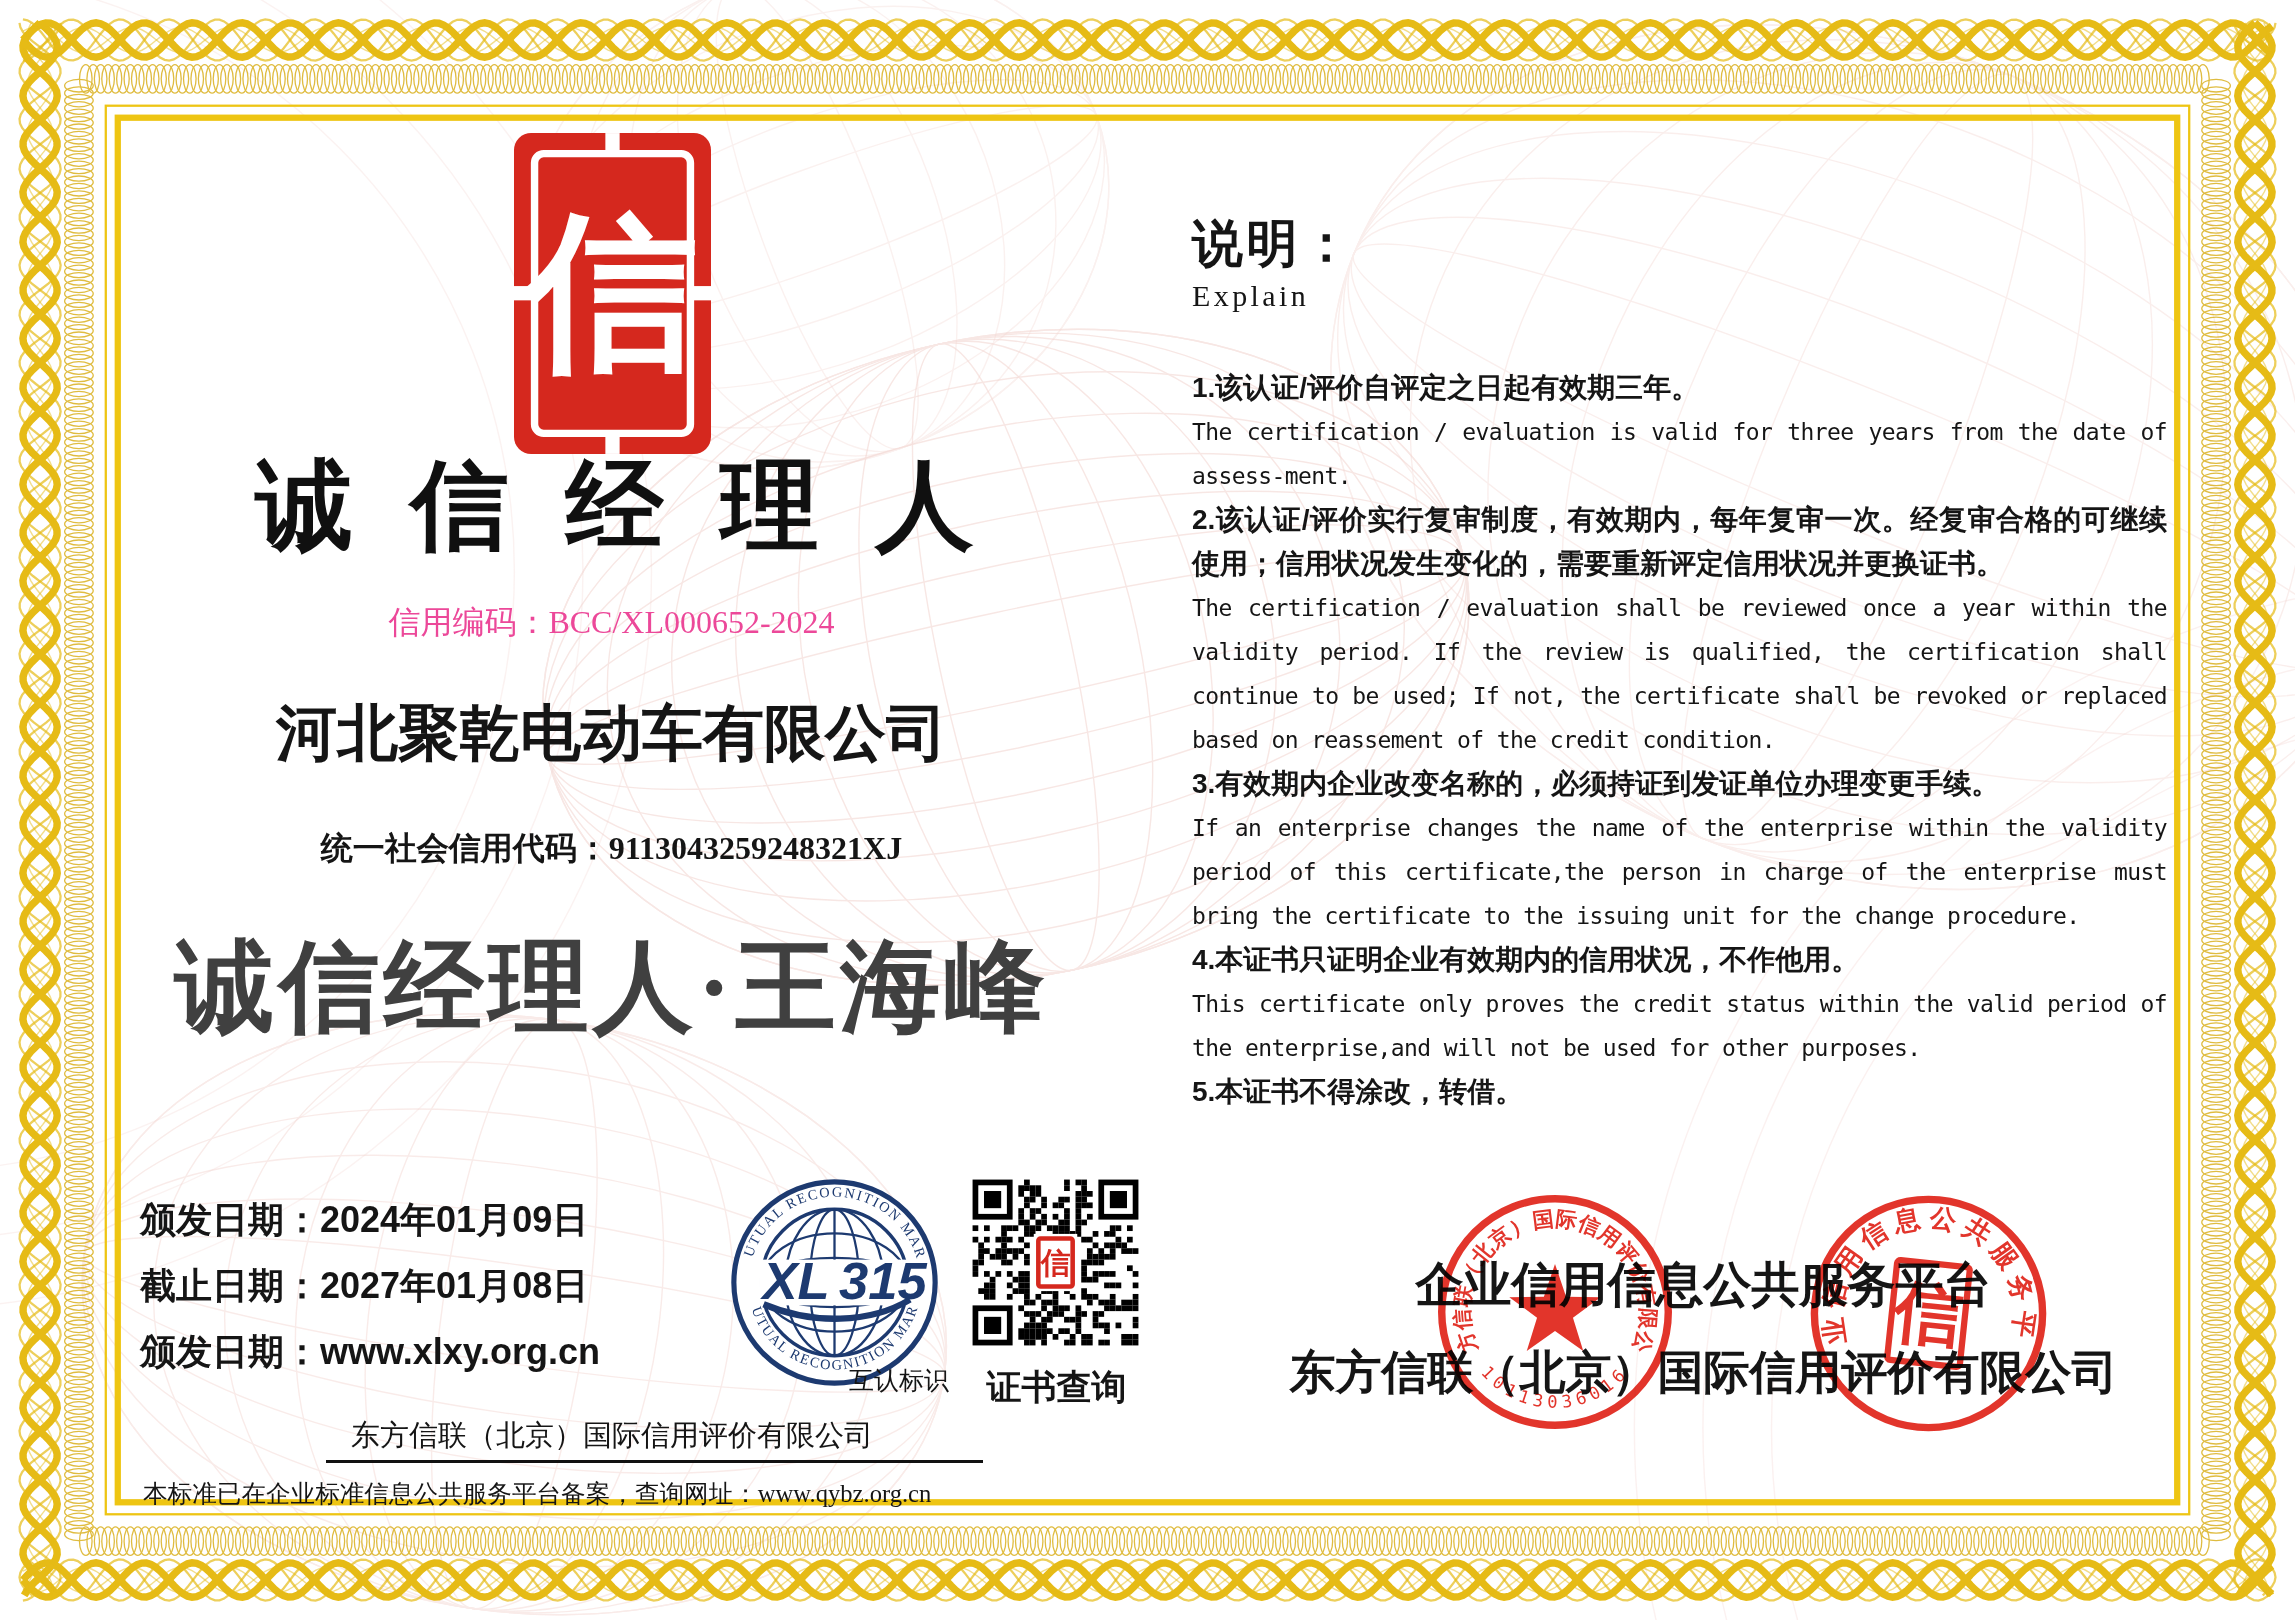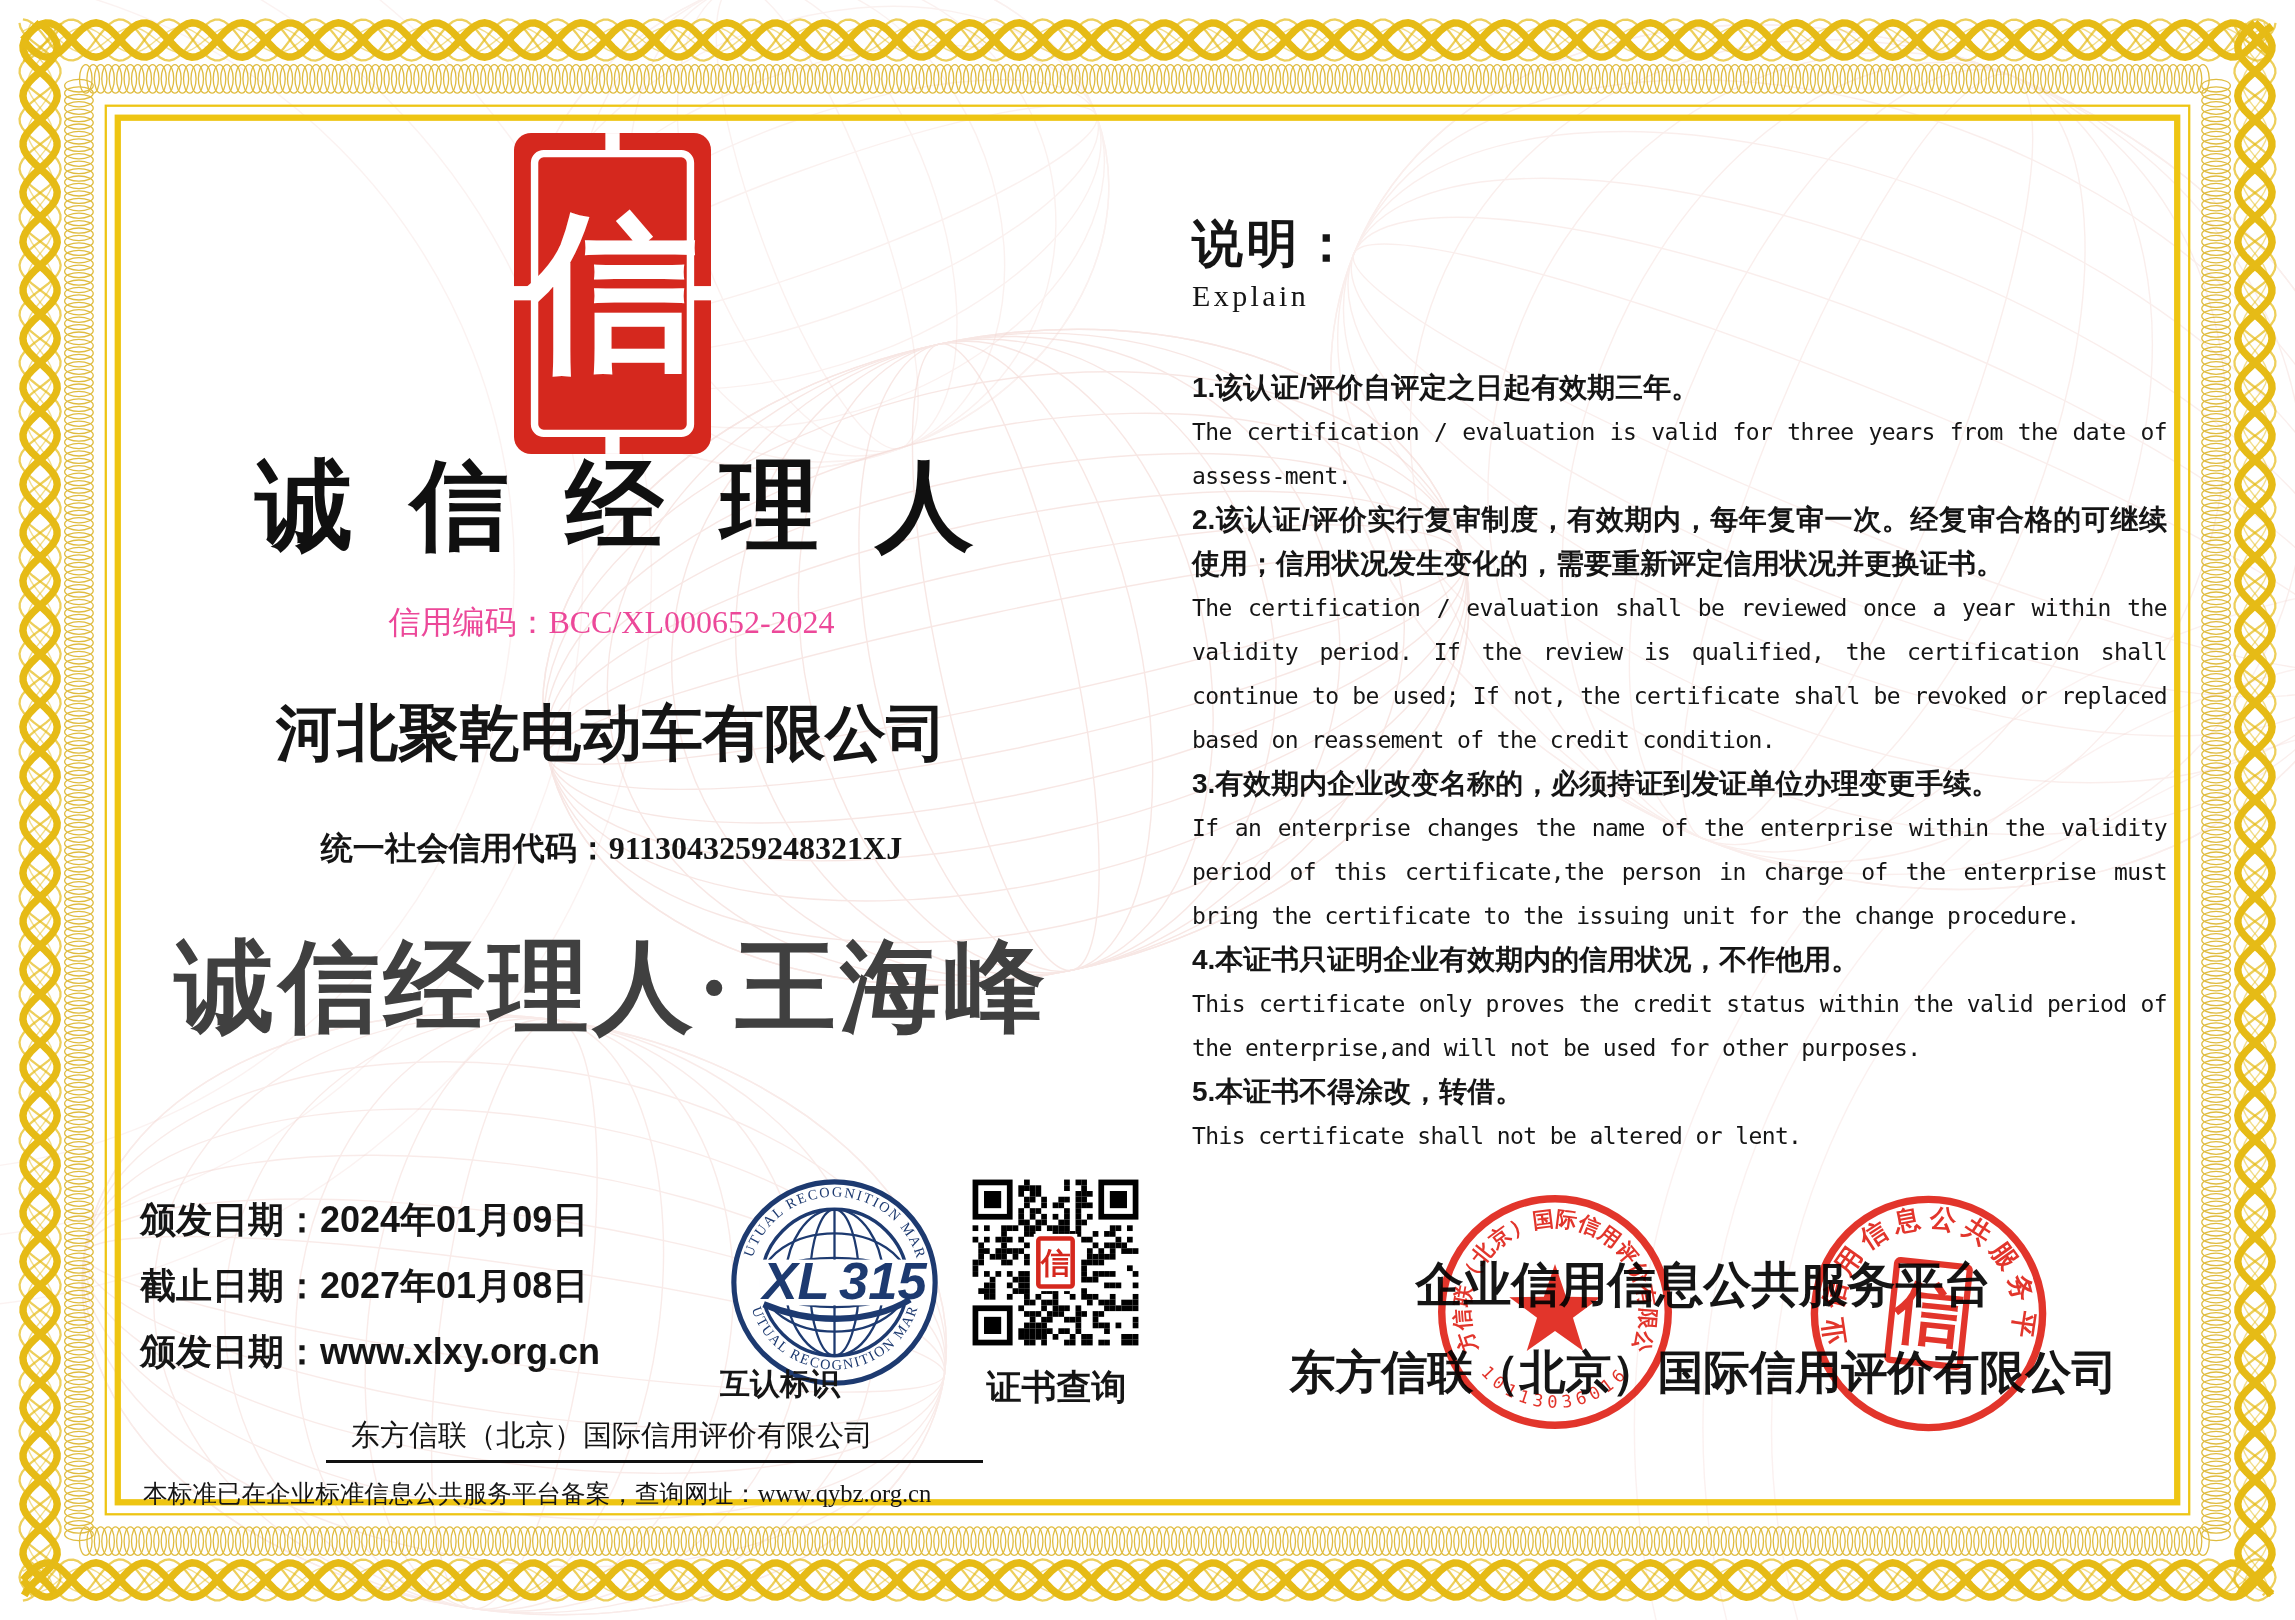--- a/index.html
+++ b/index.html
@@ -15,21 +15,21 @@
          font-family:"Liberation Serif","DejaVu Serif",serif;color:#ec4899;}
   .company{left:143px;top:693px;width:937px;text-align:center;font-size:61px;font-weight:bold;
          font-family:"Liberation Serif","DejaVu Serif",serif;}
   .uscc{left:143px;top:827px;width:937px;text-align:center;font-size:32px;font-weight:bold;
          font-family:"Liberation Serif","DejaVu Serif",serif;}
   .honoree{left:69px;top:921px;width:1086px;text-align:center;font-size:100px;font-weight:bold;
          letter-spacing:4.6px;font-family:"Liberation Serif","DejaVu Serif",serif;color:#404040;white-space:nowrap;}
   .dates{left:140px;top:1187px;font-size:36px;font-weight:bold;line-height:66px;white-space:nowrap;}
   .xl315{left:727px;top:1175px;width:215px;height:215px;}
   .qr{left:972px;top:1179px;width:167px;height:167px;}
-  .mark-label-1{left:720px;top:1364px;width:229px;text-align:left;font-size:30px;font-weight:bold;}
+  .mark-label-1{left:720px;top:1364px;width:229px;text-align:right;font-size:25px;font-weight:normal;}
   .mark-label-2{left:942px;top:1364px;width:229px;text-align:center;font-size:35px;font-weight:bold;}
   .issuer-small{left:189px;top:1416px;width:846px;text-align:center;font-size:29px;
          font-family:"Liberation Serif","DejaVu Serif",serif;}
   .rule{left:326px;top:1460px;width:657px;height:2.9px;background:#111;}
   .record-note{left:143px;top:1477px;width:937px;text-align:left;font-size:24.6px;
          font-family:"Liberation Serif","DejaVu Serif",serif;}
   
   .right-col{left:1192px;top:210px;width:975px;}
   .explain-h{font-size:51px;font-weight:bold;letter-spacing:3.4px;
          font-family:"Liberation Serif","DejaVu Serif",serif;}
@@ -1464,21 +1464,20 @@
     <div id="explain-list">
         <div class="ex-zh">1.该认证/评价自评定之日起有效期三年。</div>
         <div class="ex-en">The certification / evaluation is valid for three years from the date of assess-ment.</div>
         <div class="ex-zh">2.该认证/评价实行复审制度，有效期内，每年复审一次。经复审合格的可继续使用；信用状况发生变化的，需要重新评定信用状况并更换证书。</div>
         <div class="ex-en">The certification / evaluation shall be reviewed once a year within the validity period. If the review is qualified,  the certification shall continue to be used; If not, the certificate shall be revoked or replaced based on reassement of the credit condition.</div>
         <div class="ex-zh">3.有效期内企业改变名称的，必须持证到发证单位办理变更手续。</div>
         <div class="ex-en">If an enterprise changes the name of the enterprise within the validity period of this certificate,the person in charge of the enterprise must bring the certificate to the issuing unit for the change procedure.</div>
         <div class="ex-zh">4.本证书只证明企业有效期内的信用状况，不作他用。</div>
         <div class="ex-en">This certificate only proves the credit status within the valid period of the enterprise,and will not be used for other purposes.</div>
         <div class="ex-zh">5.本证书不得涂改，转借。</div>
-        <div class="ex-en">This certificate shall not be altered or lent.</div>
       </div>
   </div>
 
   <div class="abs platform-1">企业信用信息公共服务平台</div>
   <div class="abs platform-2">东方信联（北京）国际信用评价有限公司</div>
 
   <div class="seal seal-left" id="sealL"><svg viewBox="0 0 430 430">
         <defs>
           <path id="sLa" d="M79.1 278.4 A150 150 0 1 1 350.9 278.4"></path>
           <path id="sLn" d="M86.3 323.0 A168 168 0 0 0 343.7 323.0"></path>

